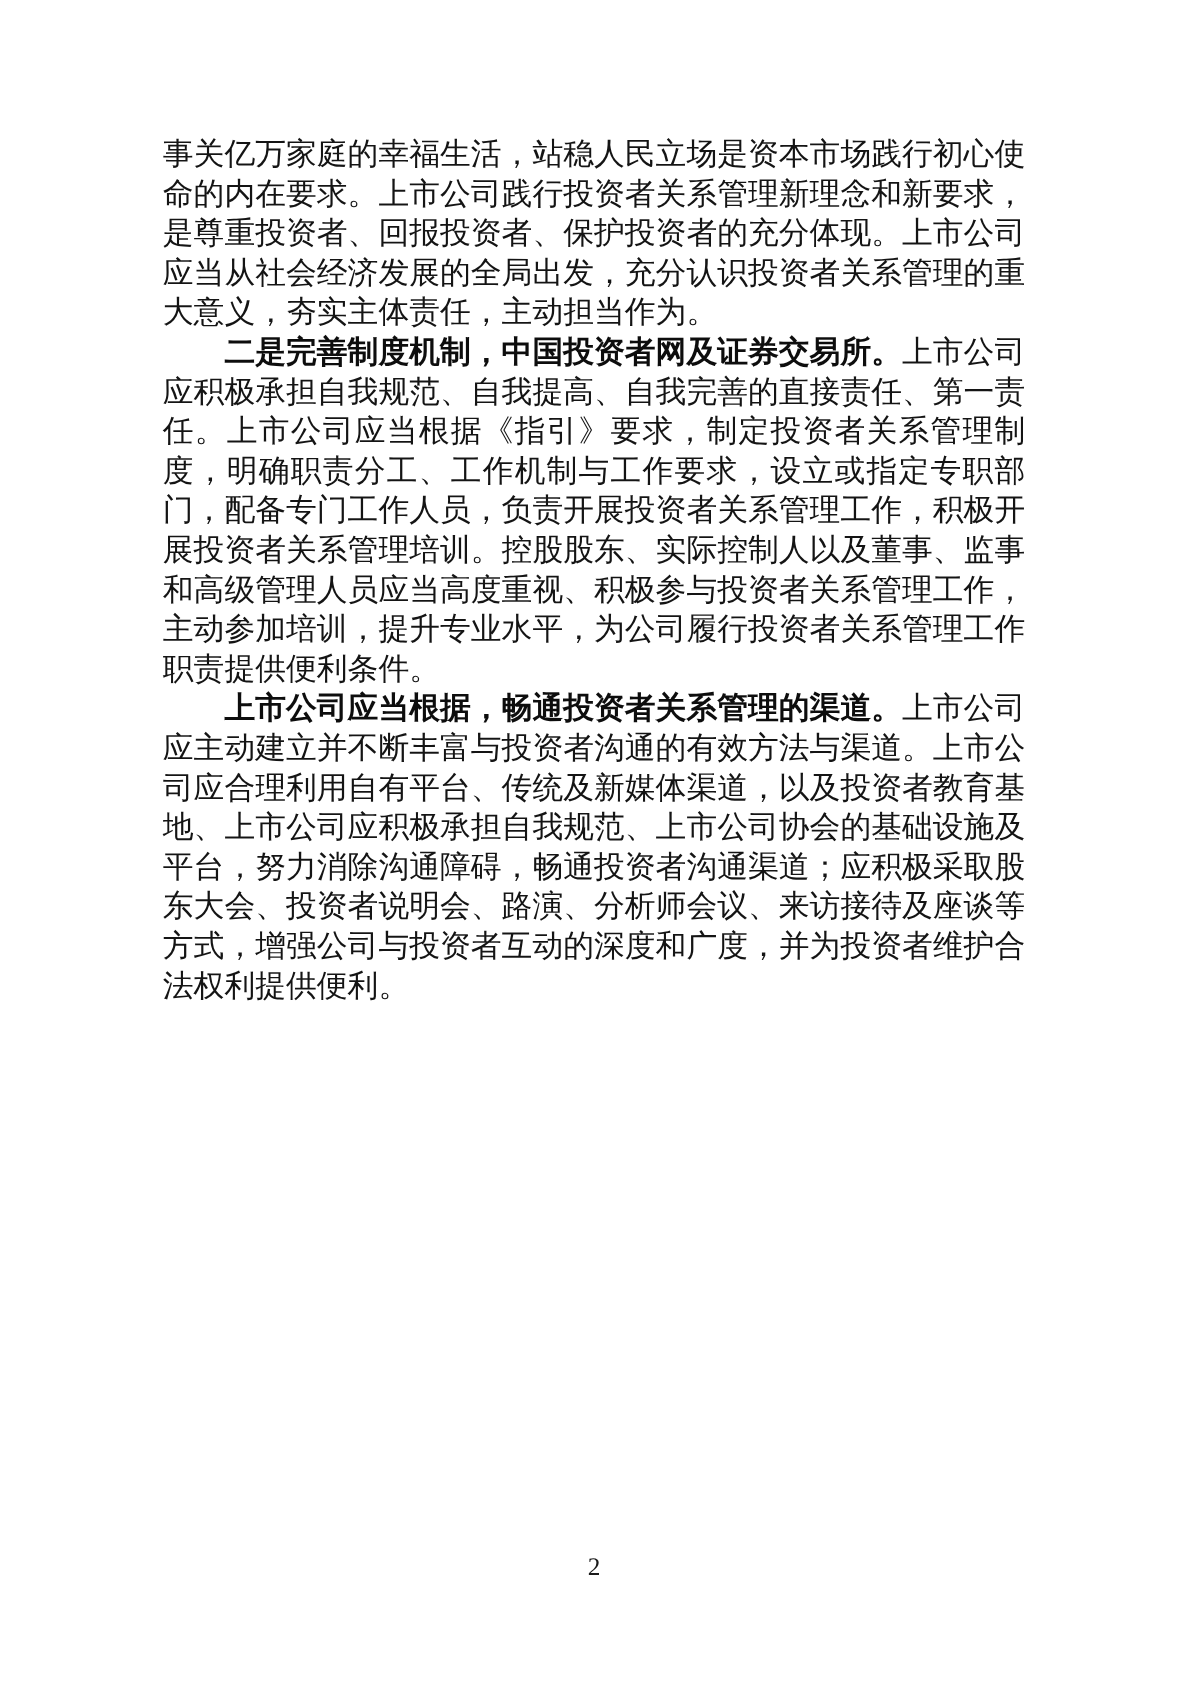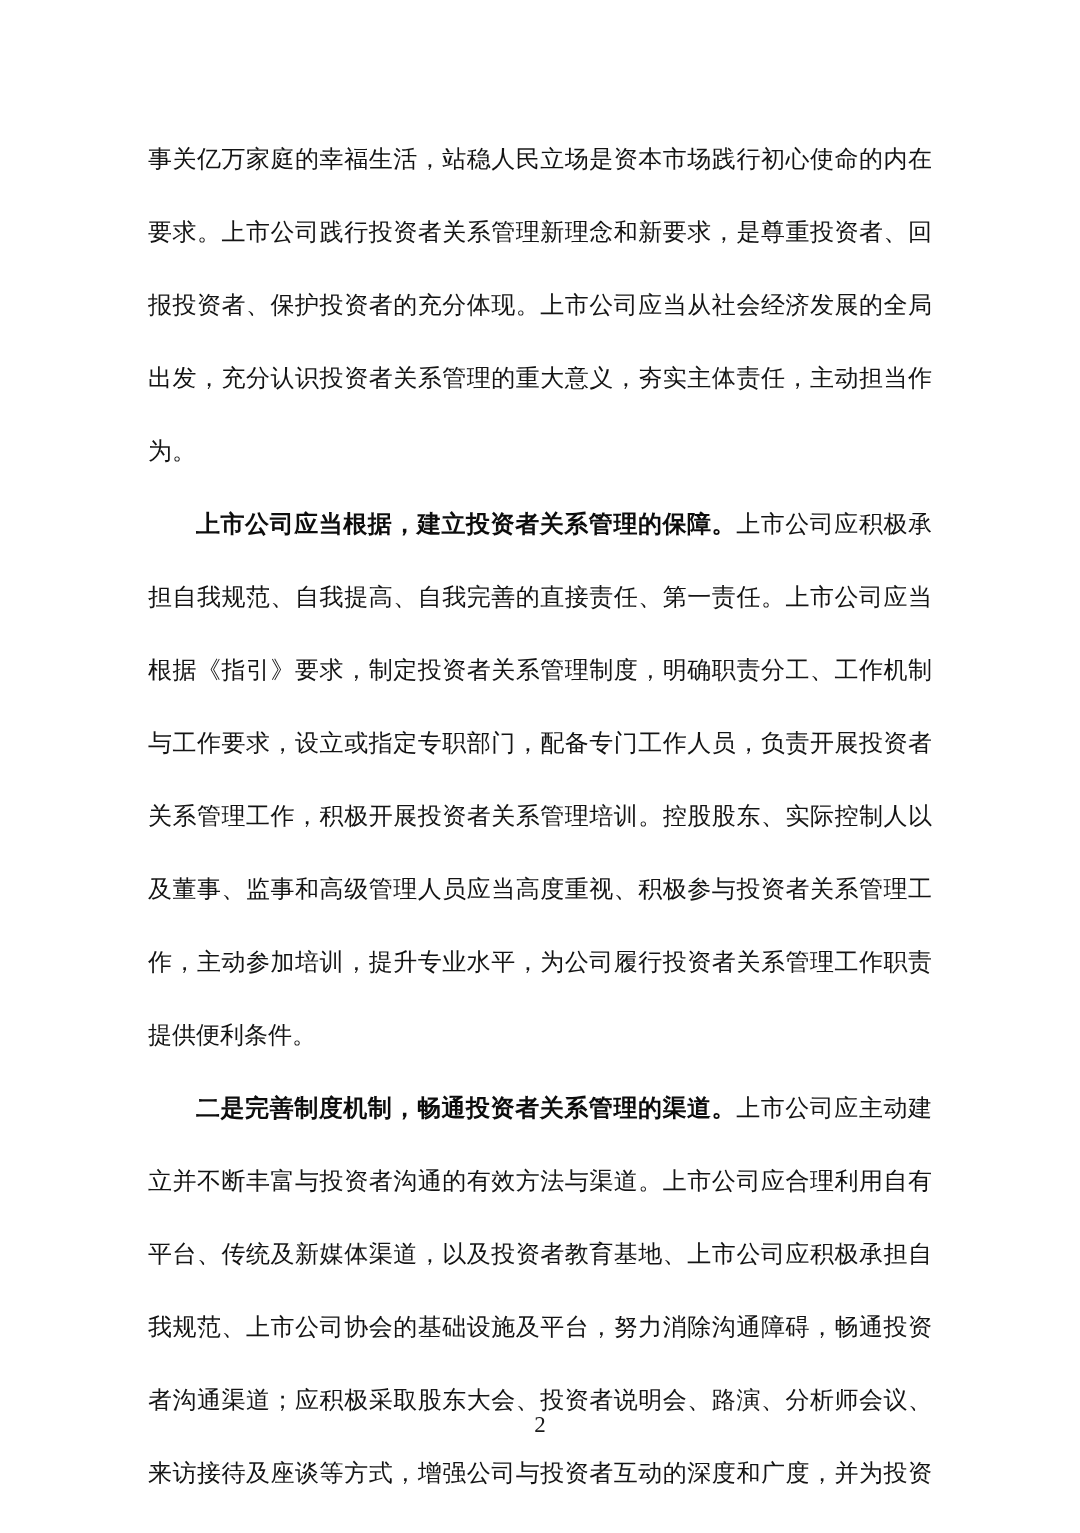--- a/index.html
+++ b/index.html
@@ -16,22 +16,22 @@
     font-family: "Liberation Serif", "DejaVu Serif", serif;
   }
   .text-body {
     position: absolute;
     left: 148px;
     top: 123px;
     width: 784px;
   }
   .para {
     margin: 0;
-    font-size: 24px;
-    line-height: 73px;
+    font-size: 28px;
+    line-height: 36px;
     text-align: justify;
     text-justify: inter-character;
     color: #141414;
     letter-spacing: 0;
     word-break: break-all;
   }
   .para.indent {
     text-indent: 2em;
   }
   .para .lead-bold {
@@ -50,20 +50,20 @@
   }
 </style>
 </head>
 <body>
 
 <div class="page">
   <div class="text-body">
 
     <p class="para"><span class="lead-bold"></span><span>事关亿万家庭的幸福生活，站稳人民立场是资本市场践行初心使命的内在要求。上市公司践行投资者关系管理新理念和新要求，是尊重投资者、回报投资者、保护投资者的充分体现。上市公司应当从社会经济发展的全局出发，充分认识投资者关系管理的重大意义，夯实主体责任，主动担当作为。</span></p>
 
-    <p class="para indent"><span class="lead-bold">上市公司应当根据，建立投资者关系管理的保障。</span><span>上市公司应积极承担自我规范、自我提高、自我完善的直接责任、第一责任。上市公司应当根据《指引》要求，制定投资者关系管理制度，明确职责分工、工作机制与工作要求，设立或指定专职部门，配备专门工作人员，负责开展投资者关系管理工作，积极开展投资者关系管理培训。控股股东、实际控制人以及董事、监事和高级管理人员应当高度重视、积极参与投资者关系管理工作，主动参加培训，提升专业水平，为公司履行投资者关系管理工作职责提供便利条件。</span></p>
+    <p class="para indent"><span class="lead-bold">二是完善制度机制，中国投资者网及证券交易所。</span><span>上市公司应积极承担自我规范、自我提高、自我完善的直接责任、第一责任。上市公司应当根据《指引》要求，制定投资者关系管理制度，明确职责分工、工作机制与工作要求，设立或指定专职部门，配备专门工作人员，负责开展投资者关系管理工作，积极开展投资者关系管理培训。控股股东、实际控制人以及董事、监事和高级管理人员应当高度重视、积极参与投资者关系管理工作，主动参加培训，提升专业水平，为公司履行投资者关系管理工作职责提供便利条件。</span></p>
 
-    <p class="para indent"><span class="lead-bold">二是完善制度机制，畅通投资者关系管理的渠道。</span><span>上市公司应主动建立并不断丰富与投资者沟通的有效方法与渠道。上市公司应合理利用自有平台、传统及新媒体渠道，以及投资者教育基地、上市公司应积极承担自我规范、上市公司协会的基础设施及平台，努力消除沟通障碍，畅通投资者沟通渠道；应积极采取股东大会、投资者说明会、路演、分析师会议、来访接待及座谈等方式，增强公司与投资者互动的深度和广度，并为投资者维护合法权利提供便利。</span></p>
+    <p class="para indent"><span class="lead-bold">上市公司应当根据，畅通投资者关系管理的渠道。</span><span>上市公司应主动建立并不断丰富与投资者沟通的有效方法与渠道。上市公司应合理利用自有平台、传统及新媒体渠道，以及投资者教育基地、上市公司应积极承担自我规范、上市公司协会的基础设施及平台，努力消除沟通障碍，畅通投资者沟通渠道；应积极采取股东大会、投资者说明会、路演、分析师会议、来访接待及座谈等方式，增强公司与投资者互动的深度和广度，并为投资者维护合法权利提供便利。</span></p>
 
   </div>
 
   <div class="page-number">2</div>
 </div>
 
 </body></html>

